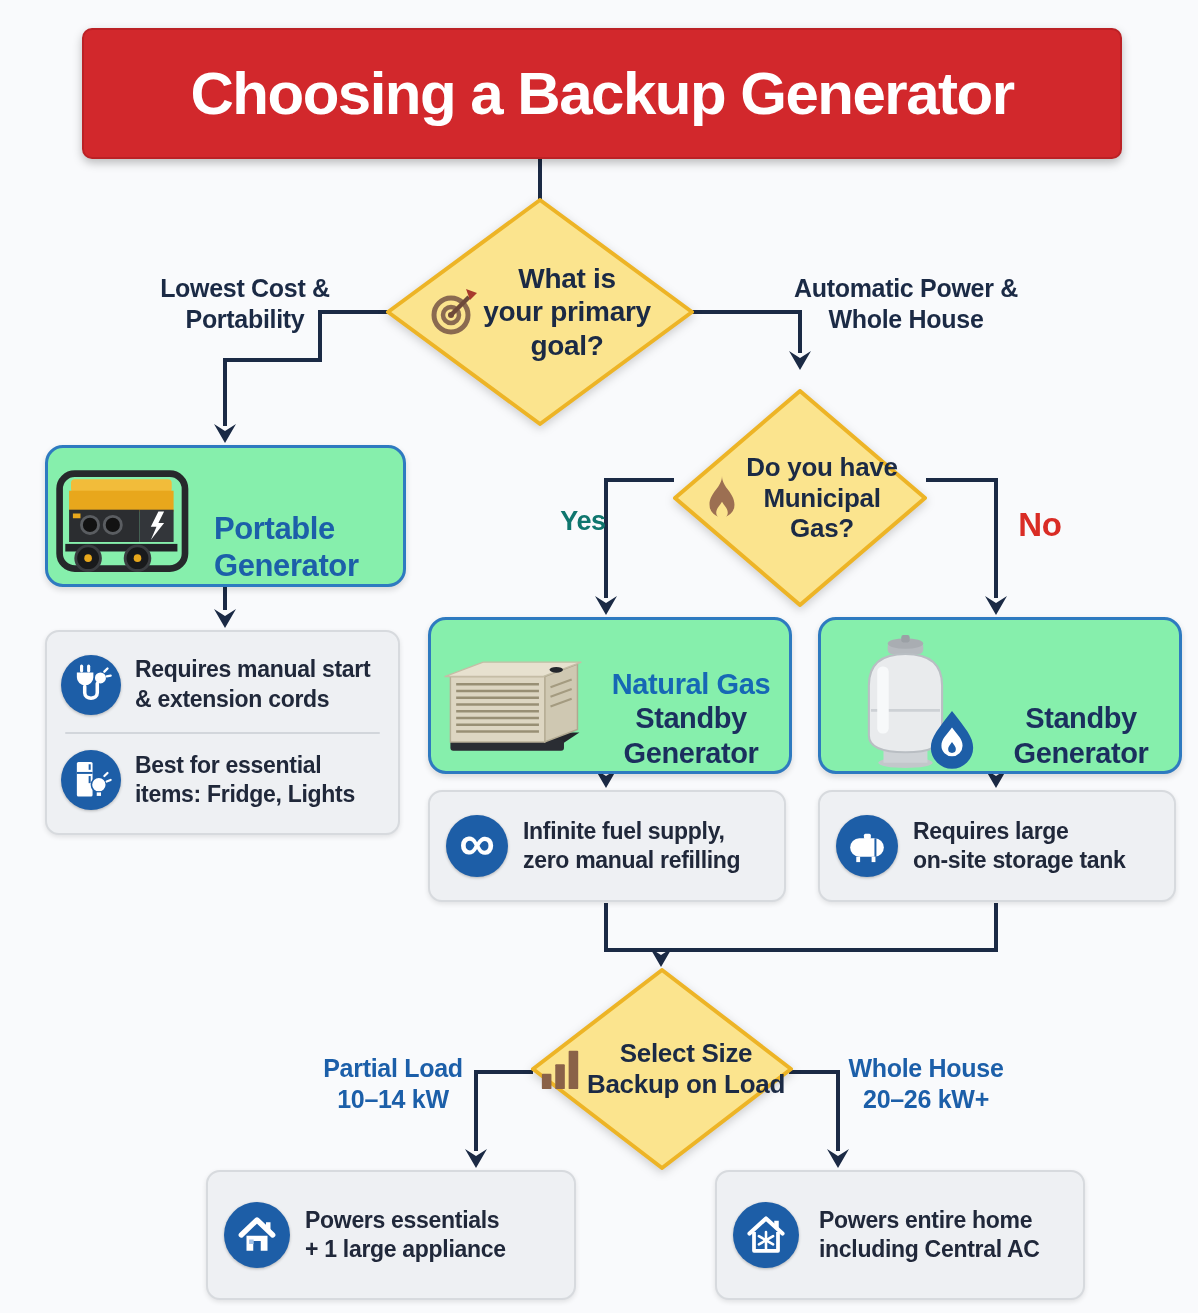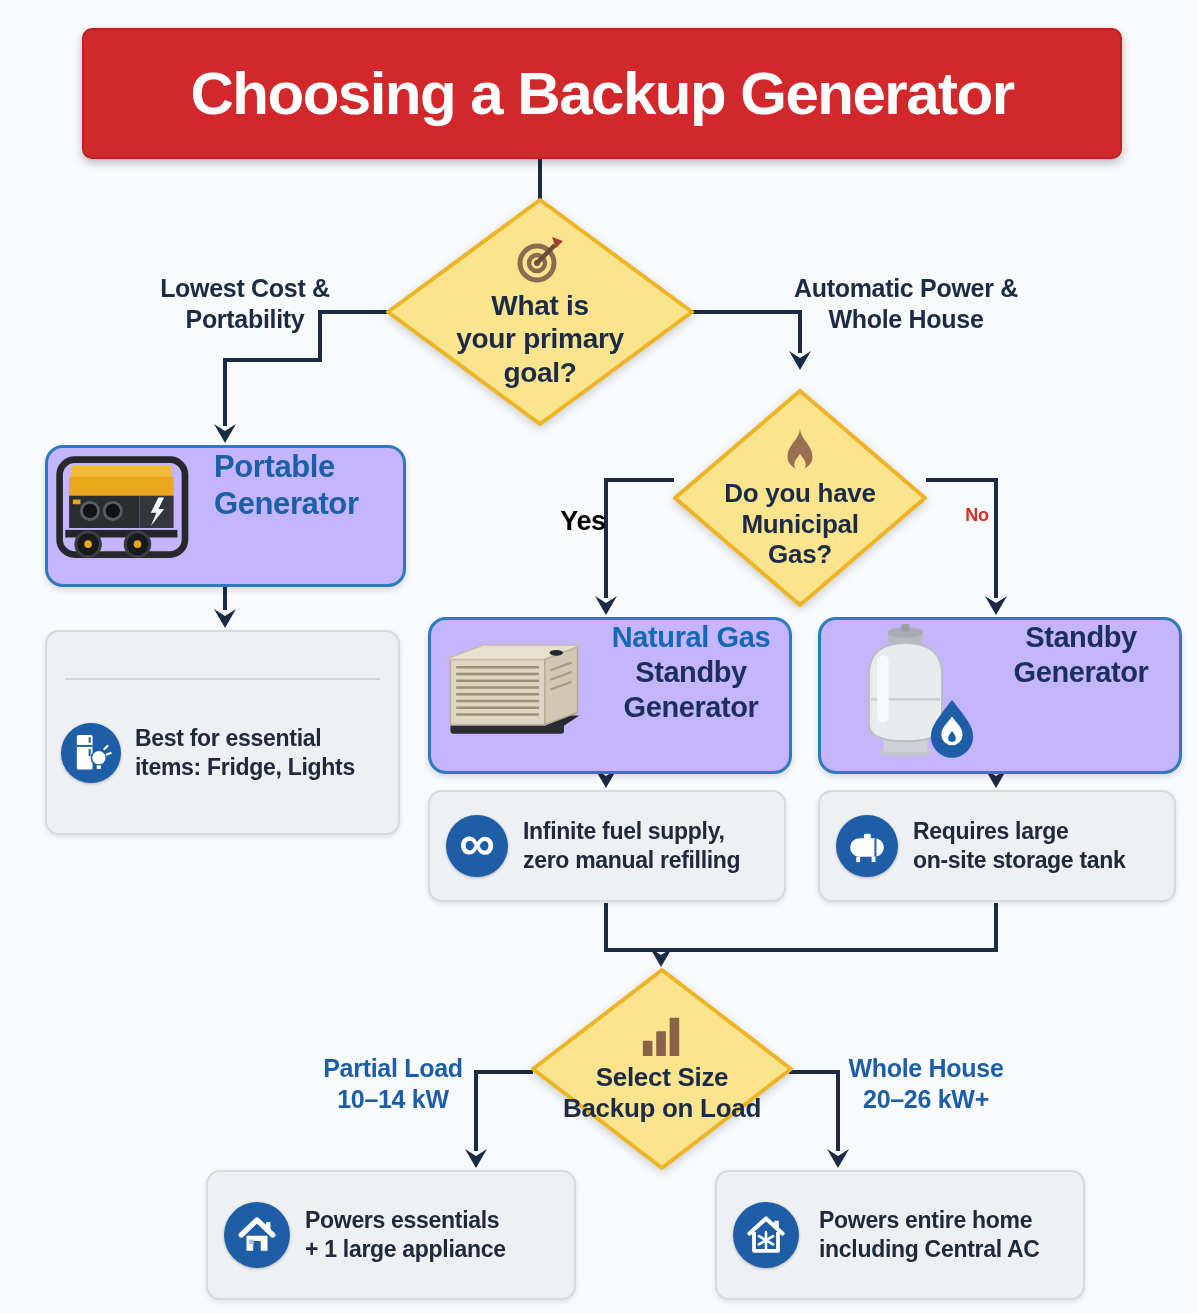--- a/index.html
+++ b/index.html
@@ -13,43 +13,43 @@
 
   
   .banner{left:82px;top:28px;width:1036px;height:127px;background:#d2282c;
     border:2px solid #bb2125;border-radius:10px;display:flex;align-items:center;
     justify-content:center;box-shadow:0 4px 10px rgba(0,0,0,.25);}
   .banner h1{margin:0;color:#ffffff;font-size:60px;font-weight:700;letter-spacing:-1.5px;}
 
   
   .diamond{display:flex;align-items:center;justify-content:center;}
   .diamond .shape{position:absolute;left:0;top:0;filter:drop-shadow(0 3px 5px rgba(0,0,0,.18));}
-  .d-content{position:relative;display:flex;flex-direction:column;align-items:center;gap:4px;text-align:center;}
+  .d-content{position:relative;display:flex;align-items:center;gap:4px;text-align:center;}
   .d-text{font-weight:700;color:#1b2a45;line-height:1.18;letter-spacing:-0.3px;}
   .d1{left:385px;top:197px;width:310px;height:230px;}
   .d1 .d-text{font-size:28px;}
   .d2{left:672px;top:388px;width:256px;height:220px;}
   .d2 .d-text{font-size:26px;}
   .d3{left:530px;top:967px;width:264px;height:204px;}
   .d3 .d-text{font-size:26px;}
 
   
   .label{position:absolute;z-index:2;font-weight:700;text-align:center;line-height:1.22;letter-spacing:-0.3px;}
   .navy{color:#1b2a45;}
   .blue{color:#1c5fa9;}
   .lbl-left{left:118px;top:273px;width:254px;font-size:25px;}
   .lbl-right{left:778px;top:273px;width:256px;font-size:25px;}
-  .lbl-yes{left:548px;top:505px;width:70px;font-size:27px;color:#000000;}
-  .lbl-no{left:942px;top:505px;width:70px;font-size:18px;color:#d92c25;}
+  .lbl-yes{left:548px;top:505px;width:70px;font-size:27px;color:#0f766e;}
+  .lbl-no{left:1005px;top:505px;width:70px;font-size:33px;color:#d92c25;}
   .lbl-partial{left:295px;top:1053px;width:196px;font-size:25px;}
   .lbl-whole{left:828px;top:1053px;width:196px;font-size:25px;}
 
   
-  .pill{background:#c4b5fd;border:3px solid #2e7ac0;border-radius:18px;
-    display:flex;align-items:flex-start;box-shadow:0 3px 6px rgba(0,0,0,.14);}
+  .pill{background:#86efac;border:3px solid #2e7ac0;border-radius:18px;
+    display:flex;align-items:flex-end;box-shadow:0 3px 6px rgba(0,0,0,.14);}
   .box-portable{left:45px;top:445px;width:355px;height:136px;}
   .box-ng{left:428px;top:617px;width:358px;height:151px;}
   .box-propane{left:818px;top:617px;width:358px;height:151px;}
   .pill .pic{flex:none;display:flex;align-items:center;justify-content:center;}
   .pill .ptitle{flex:1;text-align:center;font-weight:700;line-height:1.2;letter-spacing:-0.4px;}
   .box-portable .ptitle{font-size:31px;color:#1c5fa9;text-align:left;padding-left:6px;}
   .t-blue{color:#1668b5;display:block;}
   .t-navy{color:#1b2f5e;display:block;}
   .box-ng .ptitle,.box-propane .ptitle{font-size:29px;}
 
@@ -151,20 +151,35 @@
         <circle cx="38" cy="97" r="4" fill="#e8a71c"></circle>
         <circle cx="90" cy="97" r="13" fill="#191a1c" stroke="#3a3d41" stroke-width="3"></circle>
         <circle cx="90" cy="97" r="4" fill="#e8a71c"></circle>
       </svg>
     </div>
     <div class="ptitle pre">Portable
 Generator</div>
   </div>
 
   <div class="node features">
+    <div class="frow">
+      <div class="circle">
+        <svg width="44" height="46" viewBox="0 0 56 58">
+          <rect x="14" y="3" width="4" height="10" rx="2" fill="#fff"></rect>
+          <rect x="23" y="3" width="4" height="10" rx="2" fill="#fff"></rect>
+          <path d="M10 13 h21 v6 a10.5 10.5 0 0 1 -21 0 Z" fill="#fff"></path>
+          <path d="M20 31 v8 c0 9 16 9 16 0 v-12" stroke="#fff" stroke-width="4.5" fill="none" stroke-linecap="round"></path>
+          <circle cx="40" cy="20" r="7" fill="#fff"></circle>
+          <line x1="45" y1="12" x2="49" y2="8" stroke="#fff" stroke-width="3" stroke-linecap="round"></line>
+          <line x1="48" y1="18" x2="53" y2="17" stroke="#fff" stroke-width="3" stroke-linecap="round"></line>
+        </svg>
+      </div>
+      <div class="note-text pre">Requires manual start
+&amp; extension cords</div>
+    </div>
     <div class="fdivider"></div>
     <div class="frow">
       <div class="circle">
         <svg width="44" height="46" viewBox="0 0 56 58">
           <rect x="10" y="6" width="20" height="44" rx="2" fill="#fff"></rect>
           <line x1="10" y1="20" x2="30" y2="20" stroke="#1d5ea7" stroke-width="2.5"></line>
           <rect x="25" y="9" width="2.6" height="7" fill="#1d5ea7"></rect>
           <rect x="25" y="24" width="2.6" height="9" fill="#1d5ea7"></rect>
           <circle cx="38" cy="35" r="9.5" fill="#fff" stroke="#1d5ea7" stroke-width="2"></circle>
           <rect x="34.5" y="44" width="7" height="6" fill="#fff" stroke="#1d5ea7" stroke-width="1.5"></rect>

